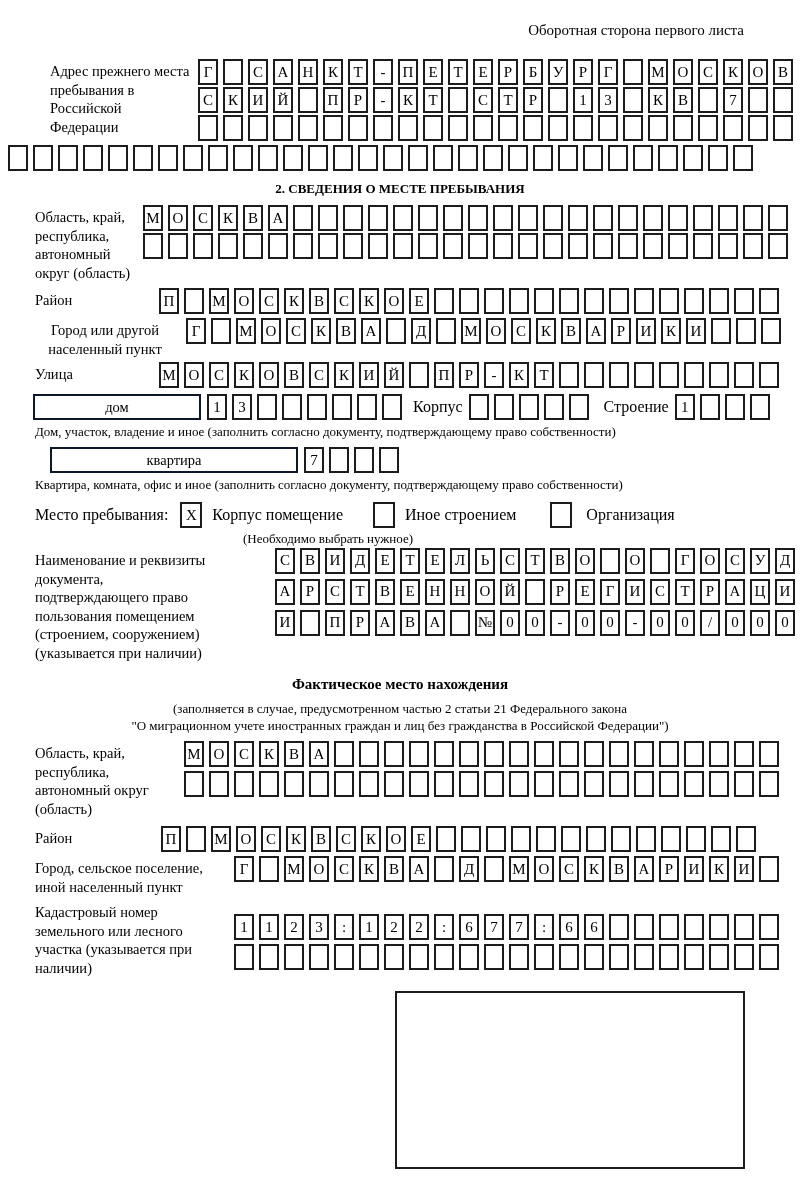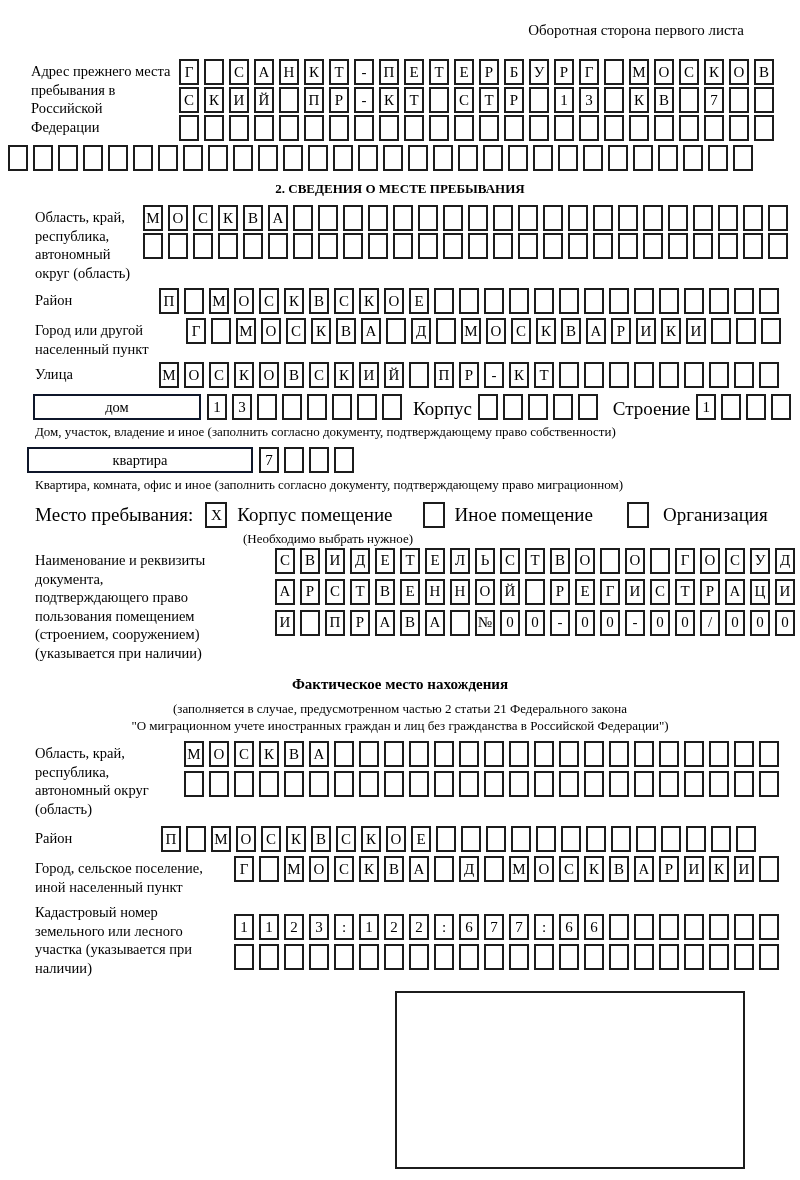--- a/index.html
+++ b/index.html
@@ -11,34 +11,34 @@
   .stack>.cellrow{margin-bottom:2px;}
   .cellrow{display:flex;}
   .cell{width:20px;height:26px;border:2px solid #1c1c1c;box-sizing:border-box;flex:0 0 auto;
         margin-right:5px;display:flex;align-items:center;justify-content:center;
         font-size:15px;line-height:1;}
   .note{font-size:13px;line-height:1.3;}
   .center{text-align:center;}
   .sec-title{font-weight:bold;font-size:13px;text-align:center;}
   .widebox{height:26px;border:2px solid #0f172a;box-sizing:border-box;display:flex;
            align-items:center;justify-content:center;font-size:14.5px;flex:0 0 auto;}
-  .inline-lbl{font-size:19px;padding-top:4px;flex:0 0 auto;}
+  .inline-lbl{font-size:16px;padding-top:4px;flex:0 0 auto;}
   .optbox{width:22px;height:26px;border:2px solid #1c1c1c;box-sizing:border-box;display:flex;
           align-items:center;justify-content:center;font-size:15px;flex:0 0 auto;}
   .stamp{border:2px solid #1c1c1c;box-sizing:border-box;background:#fff;}
 </style>
 </head>
 <body>
 
 <div class="page">
 
   <div class="hdr">Оборотная сторона первого листа</div>
 
   <div class="frow" style="margin-top:20px;">
-    <div class="lbl" style="margin-left:31px;width:142px;">Адрес прежнего места пребывания в Российской Федерации</div>
+    <div class="lbl" style="margin-left:50px;width:142px;">Адрес прежнего места пребывания в Российской Федерации</div>
     <div class="stack" style="margin-left:6px;">
       <div class="cellrow">
           <div class="cell">Г</div>
           <div class="cell"></div>
           <div class="cell">С</div>
           <div class="cell">А</div>
           <div class="cell">Н</div>
           <div class="cell">К</div>
           <div class="cell">Т</div>
           <div class="cell">-</div>
@@ -234,21 +234,21 @@
         <div class="cell"></div>
         <div class="cell"></div>
         <div class="cell"></div>
         <div class="cell"></div>
         <div class="cell"></div>
         <div class="cell"></div>
         <div class="cell"></div>
       </div>
   </div>
 
-  <div class="frow" style="margin-top:4px;">
+  <div class="frow" style="margin-top:4px;text-align:center;">
     <div class="lbl" style="margin-left:35px;width:140px;">Город или другой населенный пункт</div>
     <div class="cellrow" style="margin-left:11px;">
         <div class="cell">Г</div>
         <div class="cell"></div>
         <div class="cell">М</div>
         <div class="cell">О</div>
         <div class="cell">С</div>
         <div class="cell">К</div>
         <div class="cell">В</div>
         <div class="cell">А</div>
@@ -326,36 +326,36 @@
     <div class="cellrow" style="margin-left:6px;">
         <div class="cell">1</div>
         <div class="cell"></div>
         <div class="cell"></div>
         <div class="cell"></div>
       </div>
   </div>
   <div class="note" style="margin:4px 0 0 35px;">Дом, участок, владение и иное (заполнить согласно документу, подтверждающему право собственности)</div>
 
   <div class="frow" style="margin-top:6px;">
-    <div class="widebox" style="margin-left:27px;width:226px;text-align:right;">квартира</div>
+    <div class="widebox" style="margin-left:50px;width:248px;text-align:right;">квартира</div>
     <div class="cellrow" style="margin-left:6px;">
         <div class="cell">7</div>
         <div class="cell"></div>
         <div class="cell"></div>
         <div class="cell"></div>
       </div>
   </div>
-  <div class="note" style="margin:4px 0 0 35px;">Квартира, комната, офис и иное (заполнить согласно документу, подтверждающему право миграционном)</div>
+  <div class="note" style="margin:4px 0 0 35px;">Квартира, комната, офис и иное (заполнить согласно документу, подтверждающему право собственности)</div>
 
   <div class="frow" style="margin-top:8px;align-items:center;">
     <div class="inline-lbl" style="margin-left:35px;padding-top:0;">Место пребывания:</div>
     <div class="optbox" style="margin-left:12px;">X</div>
     <div class="inline-lbl" style="margin-left:10px;padding-top:0;">Корпус помещение</div>
     <div class="optbox" style="margin-left:30px;"></div>
-    <div class="inline-lbl" style="margin-left:10px;padding-top:0;">Иное помещение</div>
+    <div class="inline-lbl" style="margin-left:10px;padding-top:0;">Иное строением</div>
     <div class="optbox" style="margin-left:34px;"></div>
     <div class="inline-lbl" style="margin-left:14px;padding-top:0;">Организация</div>
   </div>
   <div class="note" style="margin:3px 0 0 243px;">(Необходимо выбрать нужное)</div>
 
   <div class="frow" style="gap:48px;">
     <div class="lbl" style="margin-left:35px;width:208px;">Наименование и реквизиты документа, подтверждающего право пользования помещением (строением, сооружением) (указывается при наличии)</div>
     <div class="stack" style="margin-left:7px;">
       <div class="cellrow" style="margin-bottom:5px;">
           <div class="cell">С</div>

